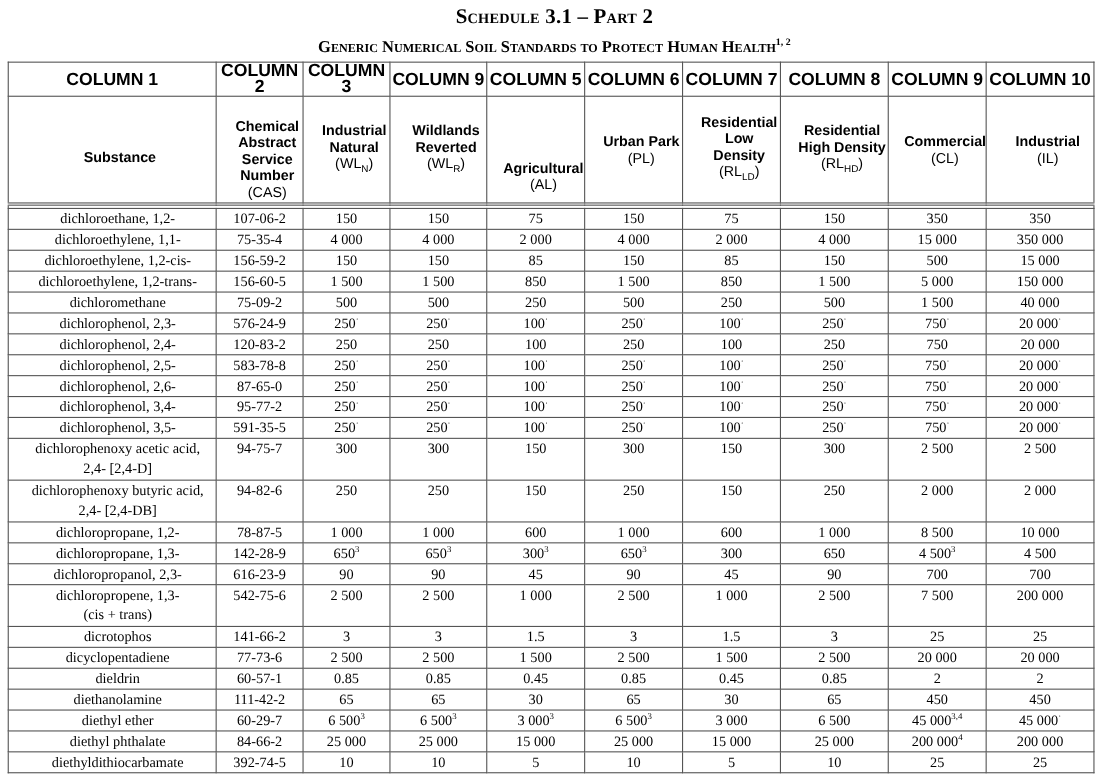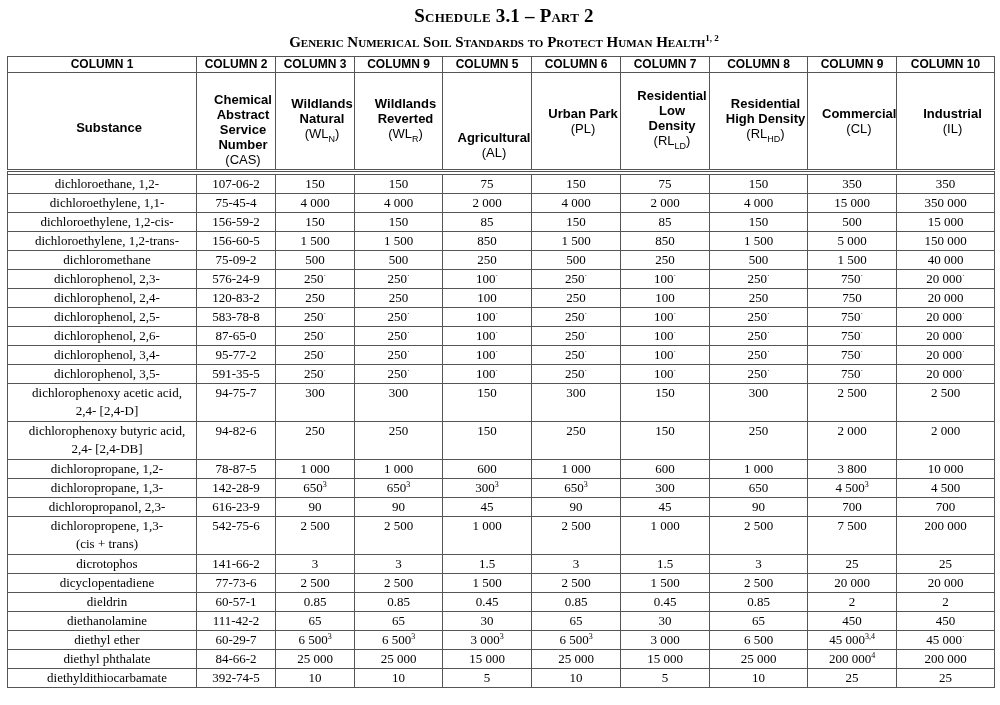--- a/index.html
+++ b/index.html
@@ -4,21 +4,21 @@
 <style>
   html, body { margin: 0; padding: 0; background: #ffffff; }
   body { width: 1000px; height: 705px; overflow: hidden; position: relative; font-family: "Liberation Serif", serif; color: #000; }
   .title { position: absolute; left: 4px; width: 1000px; text-align: center; font-weight: bold; font-family: "Liberation Serif", serif; font-variant: small-caps; }
   .title1 { top: 5px; font-size: 19px; letter-spacing: 0.2px; }
   .title2 { top: 33px; font-size: 15px; }
   .title2 sup { font-size: 9px; font-variant: normal; }
   table { position: absolute; left: 7px; top: 56px; border-collapse: collapse; table-layout: fixed; width: 987px; }
   td, th { border: 1.5px solid #555; padding: 0; text-align: center; }
   th { font-family: "Liberation Sans", sans-serif; font-weight: bold; font-size: 12.5px; line-height: 15px; }
-  th.colhdr { height: 14px; font-size: 12px; }
+  th.colhdr { height: 14px; font-size: 16px; }
   th.subhdr { height: 92px; vertical-align: middle; font-size: 13px; padding-left: 14px; }
   th.subhdr .ab { font-weight: normal; display: block; }
   th.subhdr.bottom { vertical-align: bottom; padding-bottom: 2px; }
   th.subhdr sub { font-size: 9px; }
   tr.spacer td { height: 2px; border-top: 3px double #555; }
   td { font-size: 13px; line-height: 18px; height: 18px; vertical-align: top; }
   td.sub { text-align: center; padding-left: 10px; }
   td sup { font-size: 8px; line-height: 0; }
   tr.tall td { height: 37px; }
 </style>
@@ -56,21 +56,21 @@
       </tr>
     <tr id="colhdr-row">
         <th class="subhdr">
           <span style="display: block; margin-top: 12px;">Substance</span>
         </th>
         <th class="subhdr bottom" style="padding-top: 2px;">
           <span style="display: block;">Chemical Abstract Service Number</span>
           <span class="ab">(CAS)</span>
         </th>
         <th class="subhdr">
-          <span style="display: block;">Wildlands Natural</span>
+          <span style="display: block;">Industrial Natural</span>
           <span class="ab">(WL<sub>N</sub>)</span>
         </th>
         <th class="subhdr">
           <span style="display: block;">Wildlands Reverted</span>
           <span class="ab">(WL<sub>R</sub>)</span>
         </th>
         <th class="subhdr">
           <span style="display: block; margin-top: 48px;">Agricultural</span>
           <span class="ab">(AL)</span>
         </th>
@@ -107,21 +107,21 @@
         <td><span>150</span></td>
         <td><span>75</span></td>
         <td><span>150</span></td>
         <td><span>75</span></td>
         <td><span>150</span></td>
         <td><span>350</span></td>
         <td><span>350</span></td>
       </tr>
       <tr>
         <td class="sub"><span>dichloroethylene, 1,1-</span></td>
-        <td>75-45-4</td>
+        <td>75-35-4</td>
         <td><span>4 000</span></td>
         <td><span>4 000</span></td>
         <td><span>2 000</span></td>
         <td><span>4 000</span></td>
         <td><span>2 000</span></td>
         <td><span>4 000</span></td>
         <td><span>15 000</span></td>
         <td><span>350 000</span></td>
       </tr>
       <tr>
@@ -258,21 +258,21 @@
       </tr>
       <tr>
         <td class="sub"><span>dichloropropane, 1,2-</span></td>
         <td>78-87-5</td>
         <td><span>1 000</span></td>
         <td><span>1 000</span></td>
         <td><span>600</span></td>
         <td><span>1 000</span></td>
         <td><span>600</span></td>
         <td><span>1 000</span></td>
-        <td><span>3 800</span></td>
+        <td><span>8 500</span></td>
         <td><span>10 000</span></td>
       </tr>
       <tr>
         <td class="sub"><span>dichloropropane, 1,3-</span></td>
         <td>142-28-9</td>
         <td><span>650</span><sup>3</sup></td>
         <td><span>650</span><sup>3</sup></td>
         <td><span>300</span><sup>3</sup></td>
         <td><span>650</span><sup>3</sup></td>
         <td><span>300</span></td>

